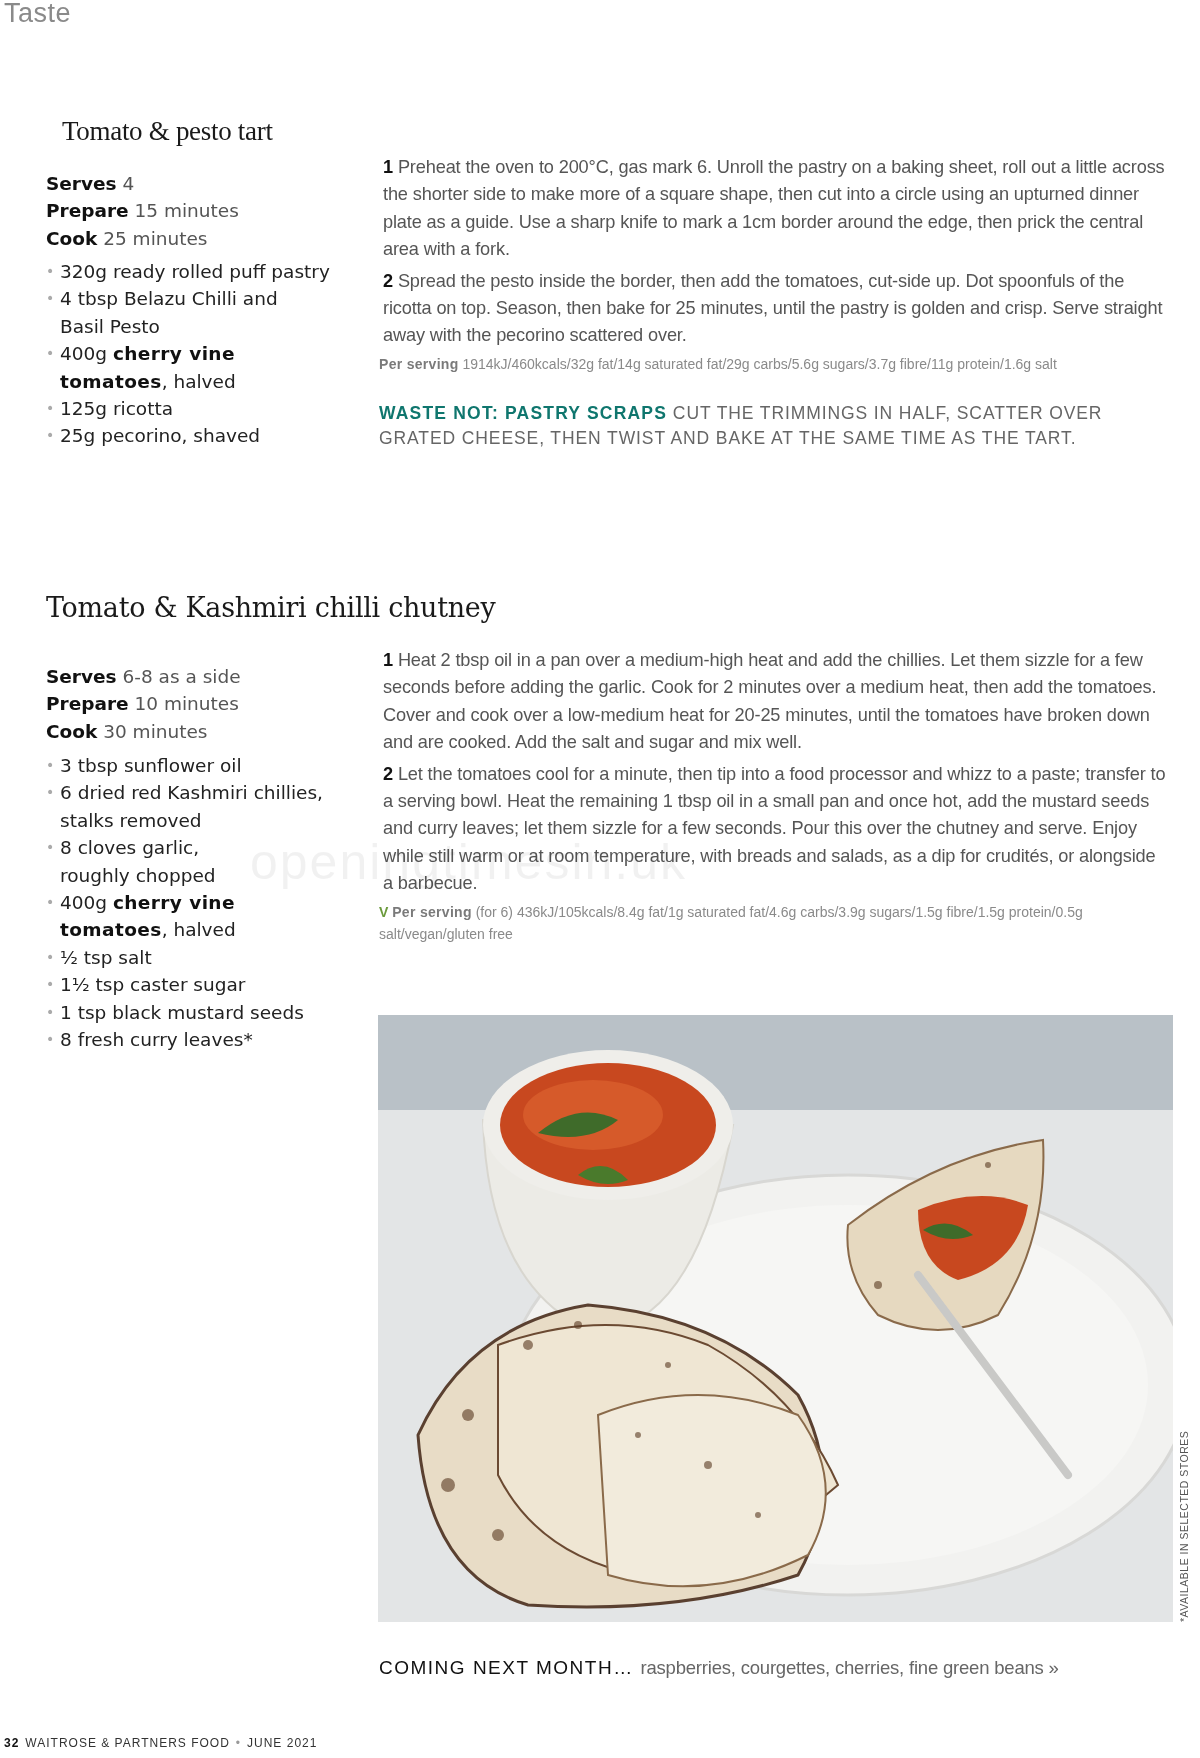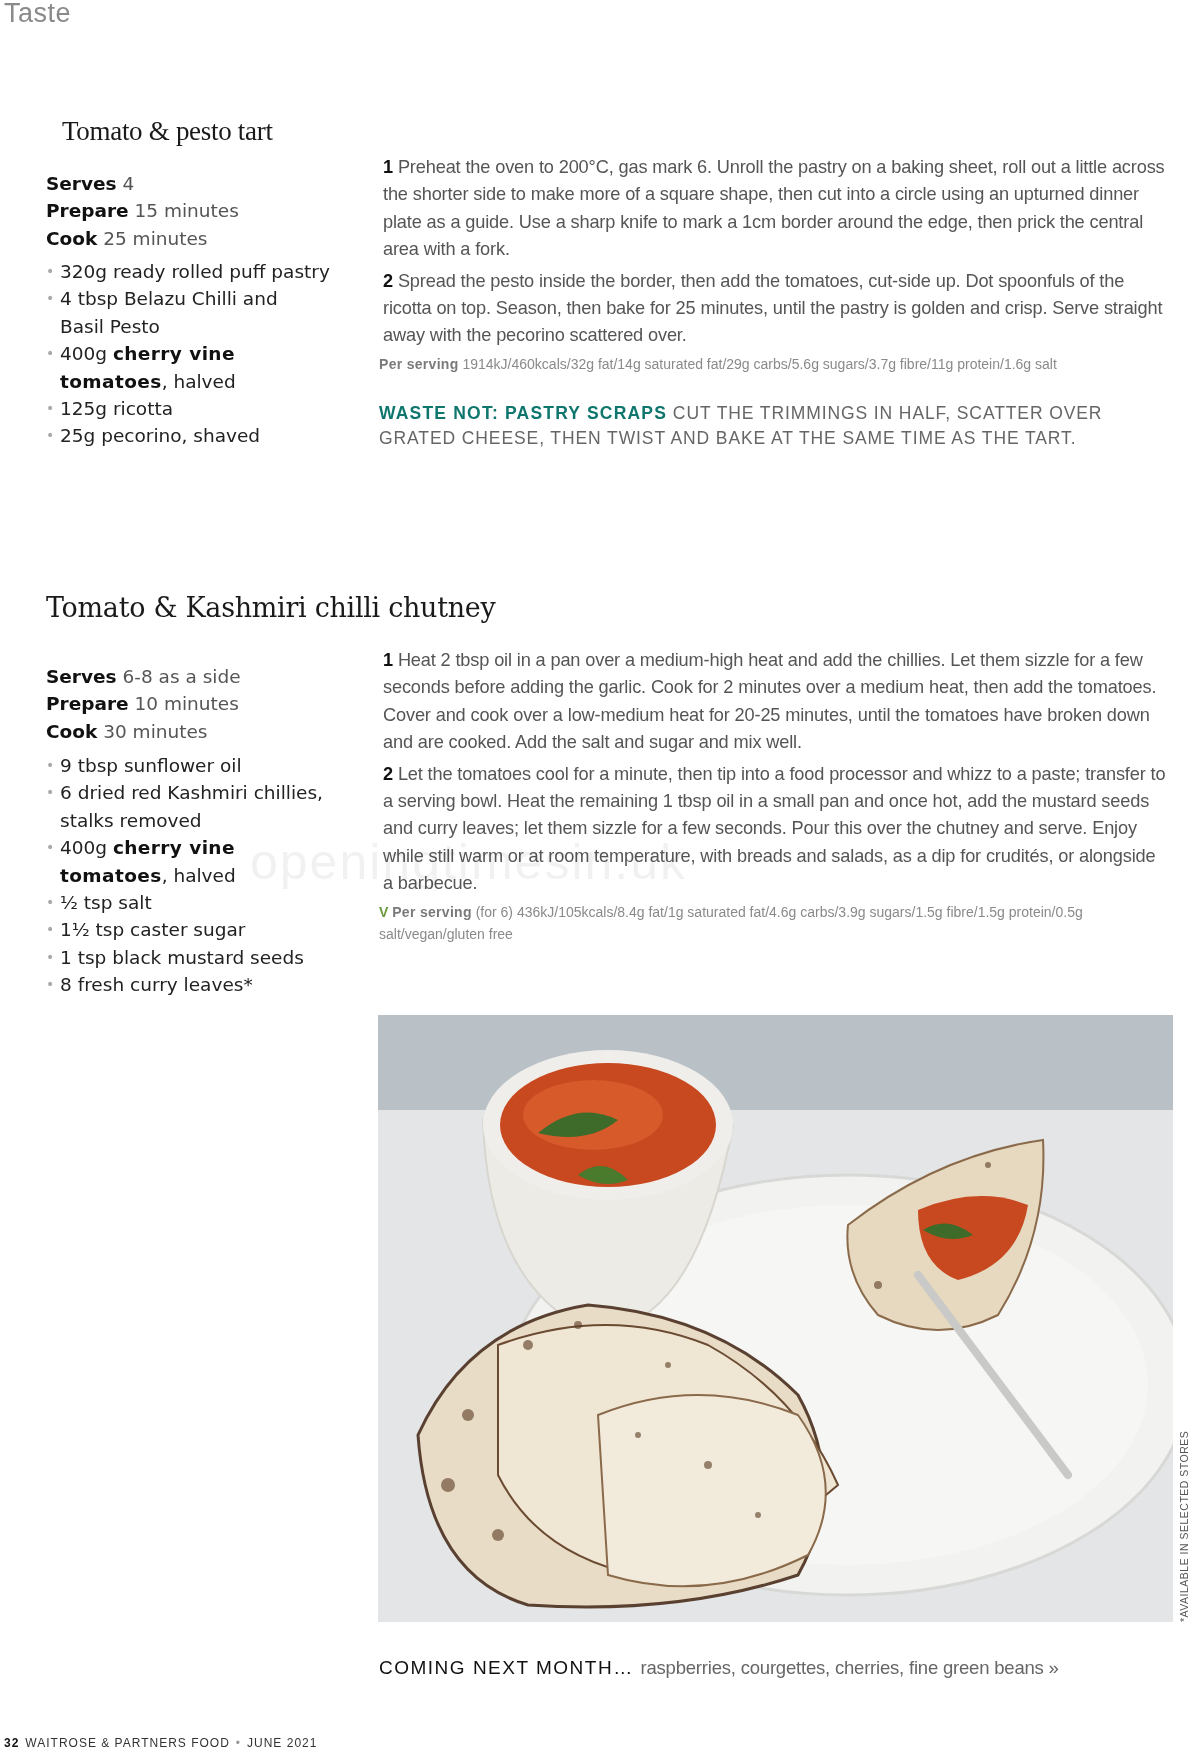--- a/index.html
+++ b/index.html
@@ -78,22 +78,23 @@
 
 <h2 class="recipe-title" style="top:592px;margin:0;">Tomato &amp; Kashmiri chilli chutney</h2>
 
 <div class="meta" style="top:642px;">
   <div><b>Serves</b> <span>6-8 as a side</span></div>
   <div><b>Prepare</b> <span>10 minutes</span></div>
   <div><b>Cook</b> <span>30 minutes</span></div>
 </div>
 
 <ul class="ingredients" style="top:752px;">
-  <li><span>9 tbsp sunflower oil</span></li>
+  <li><span>3 tbsp sunflower oil</span></li>
   <li style="width:265px;"><span>6 dried red Kashmiri chillies, stalks removed</span></li>
+  <li style="width:175px;"><span>8 cloves garlic, roughly chopped</span></li>
   <li style="width:200px;"><span>400g </span><b>cherry vine tomatoes</b><span>, halved</span></li>
   <li><span>½ tsp salt</span></li>
   <li><span>1½ tsp caster sugar</span></li>
   <li><span>1 tsp black mustard seeds</span></li>
   <li><span>8 fresh curry leaves*</span></li>
 </ul>
 
 <div class="method" style="top:643px;">
   <p><span class="step-num">1</span> <span>Heat 2 tbsp oil in a pan over a medium-high heat and add the chillies. Let them sizzle for a few seconds before adding the garlic. Cook for 2 minutes over a medium heat, then add the tomatoes. Cover and cook over a low-medium heat for 20-25 minutes, until the tomatoes have broken down and are cooked. Add the salt and sugar and mix well.</span></p>
   <p><span class="step-num">2</span> <span>Let the tomatoes cool for a minute, then tip into a food processor and whizz to a paste; transfer to a serving bowl. Heat the remaining 1 tbsp oil in a small pan and once hot, add the mustard seeds and curry leaves; let them sizzle for a few seconds. Pour this over the chutney and serve. Enjoy while still warm or at room temperature, with breads and salads, as a dip for crudités, or alongside a barbecue.</span></p>

